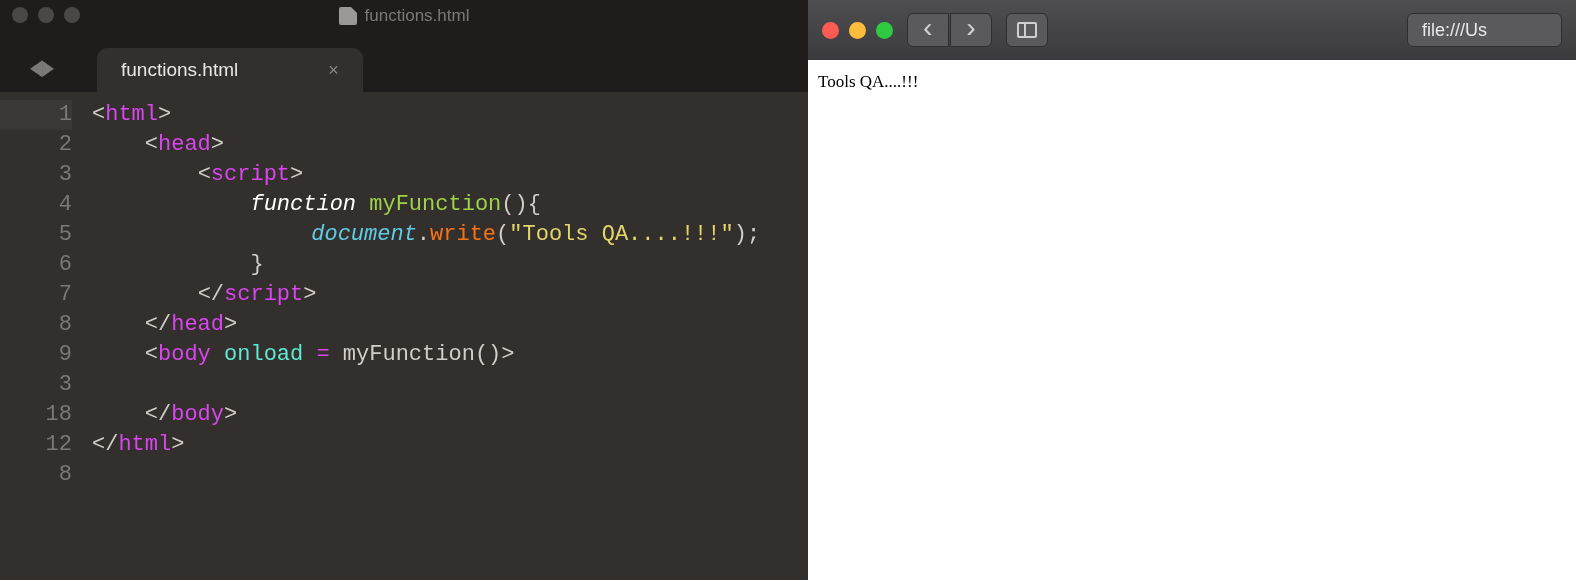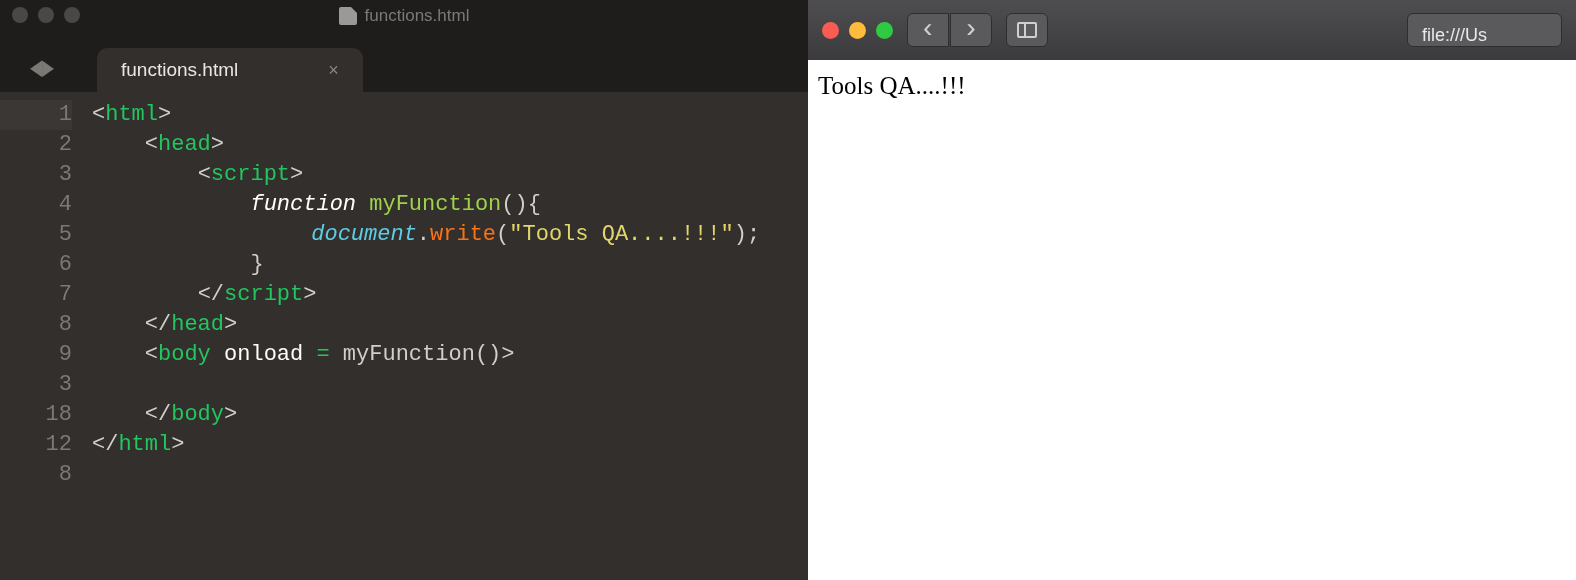--- a/index.html
+++ b/index.html
@@ -114,27 +114,27 @@
   .gutter .current { background: rgba(255,255,255,0.04); }
   .code {
     flex: 1;
     color: #d0cfc9;
     white-space: pre;
   }
   .code .row { height: 30px; }
 
   
   .pn  { color: #d0cfc9; }                 
-  .tag { color: #22c55e; }                 
+  .tag { color: #d946ef; }                 
   .kw  { color: #ffffff; font-style: italic; } 
   .fn  { color: #9ed24b; }                 
   .obj { color: #5fcbe4; font-style: italic; margin-left: 8px; } 
   .mth { color: #f97316; }                 
   .str { color: #e2d66a; }                 
-  .attr{ color: #ffffff; }                 
+  .attr{ color: #5eead4; }                 
   .val { color: #d0cfc9; }                 
 
   
   .browser-pane {
     width: 768px;
     height: 100%;
     background: #ffffff;
     display: flex;
     flex-direction: column;
   }
@@ -189,34 +189,34 @@
   .spacer { flex: 1; }
 
   .addrbar {
     height: 34px;
     background: #5a595c;
     border: 1px solid #2e2e30;
     border-radius: 6px;
     min-width: 155px;
     padding: 0 14px;
     display: flex;
-    align-items: flex-end;
+    align-items: center;
     color: #e8e8ea;
     font-family: -apple-system, "Helvetica Neue", sans-serif;
     font-size: 18px;
     white-space: nowrap;
     overflow: hidden;
   }
 
   .browser-viewport {
     flex: 1;
     background: #fff;
     padding: 12px 10px;
     font-family: "Times New Roman", Times, serif;
-    font-size: 25px;
+    font-size: 17px;
     color: #000;
   }
 </style>
 </head>
 <body>
 
 <div class="editor-pane">
 
   <div class="editor-titlebar">
     <div class="editor-traffic">

